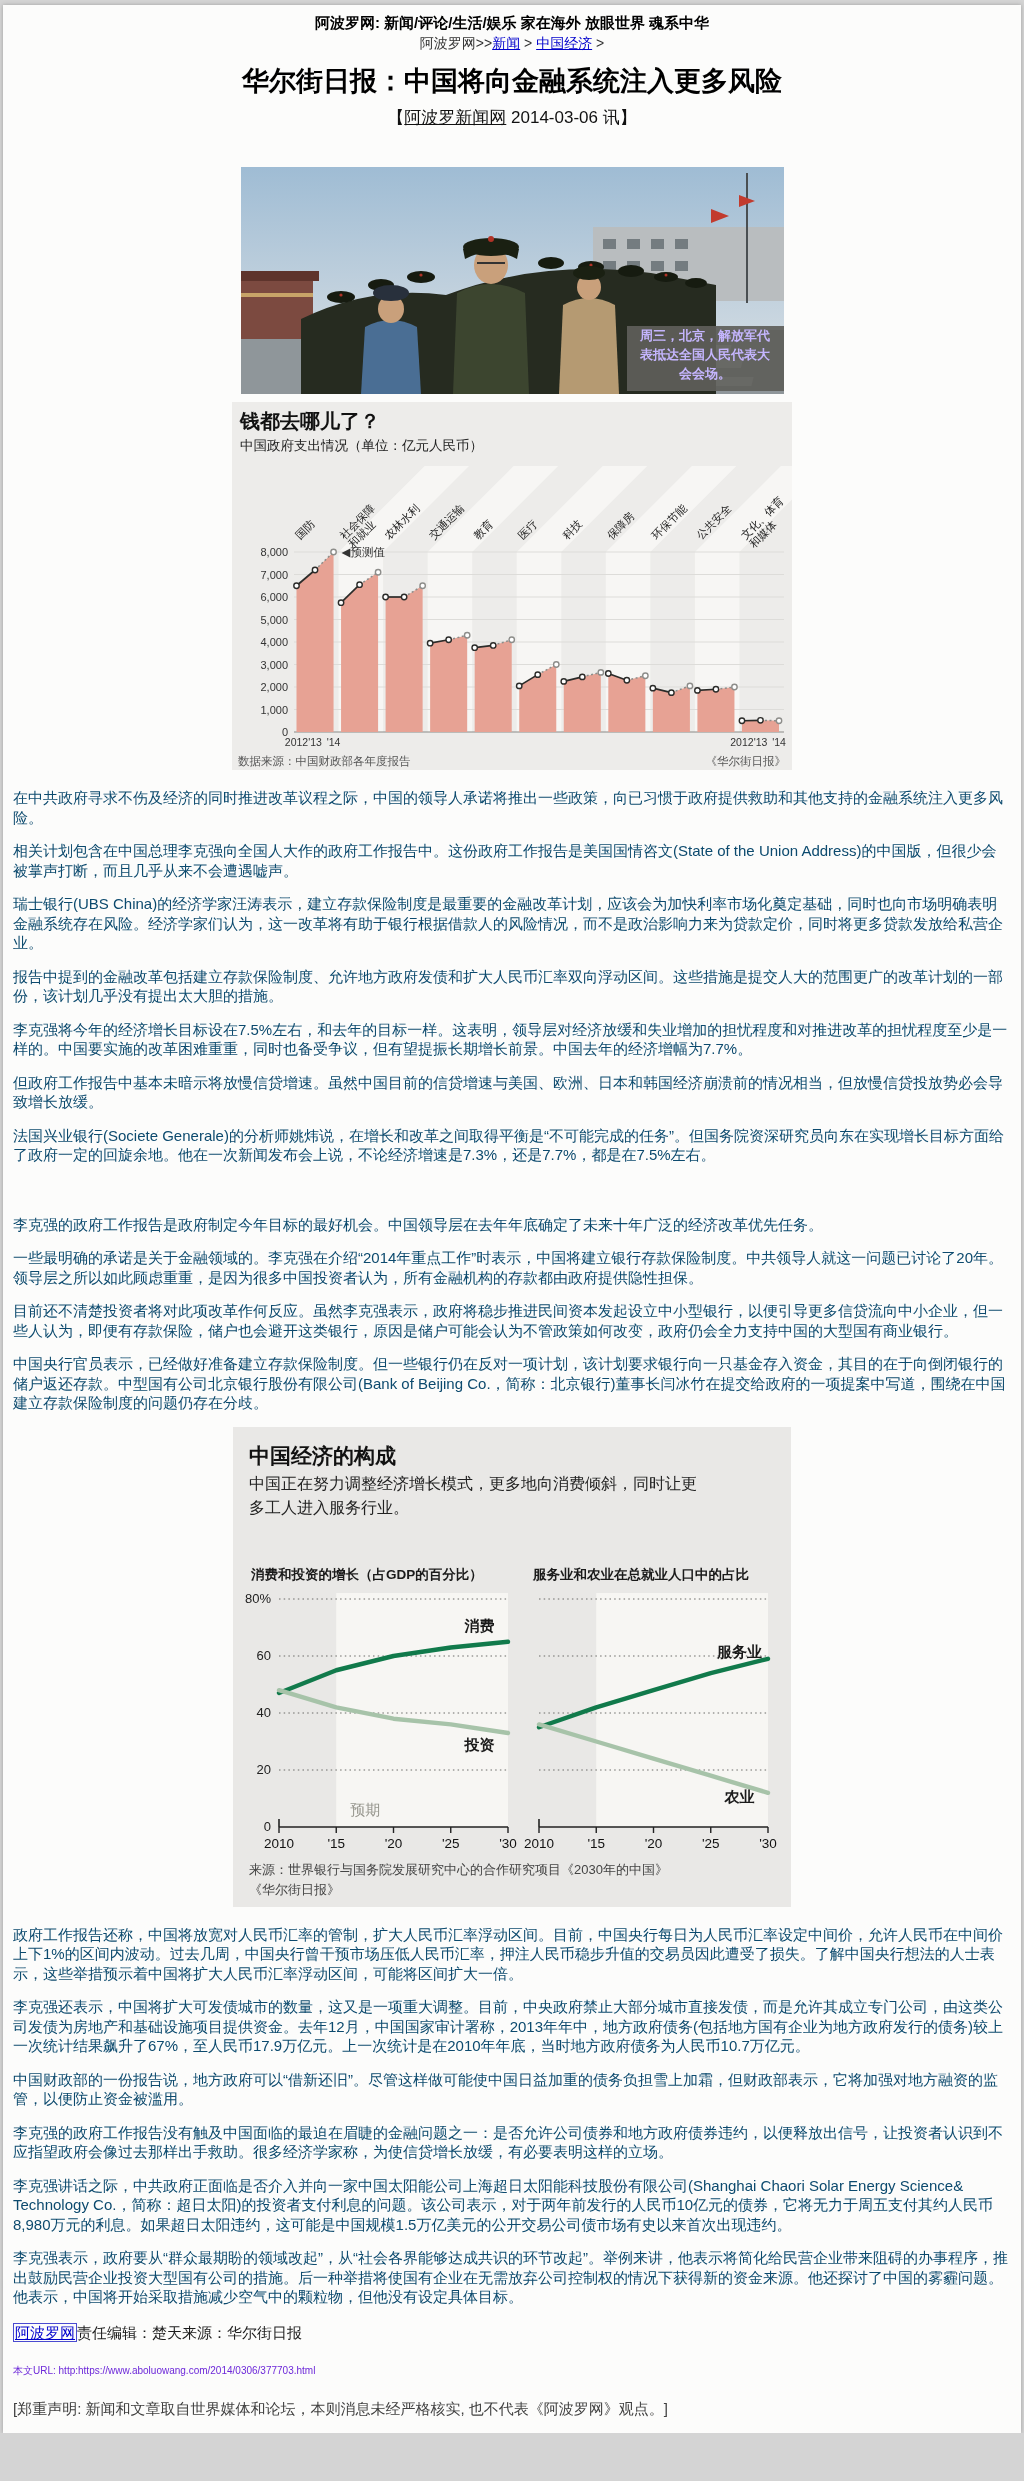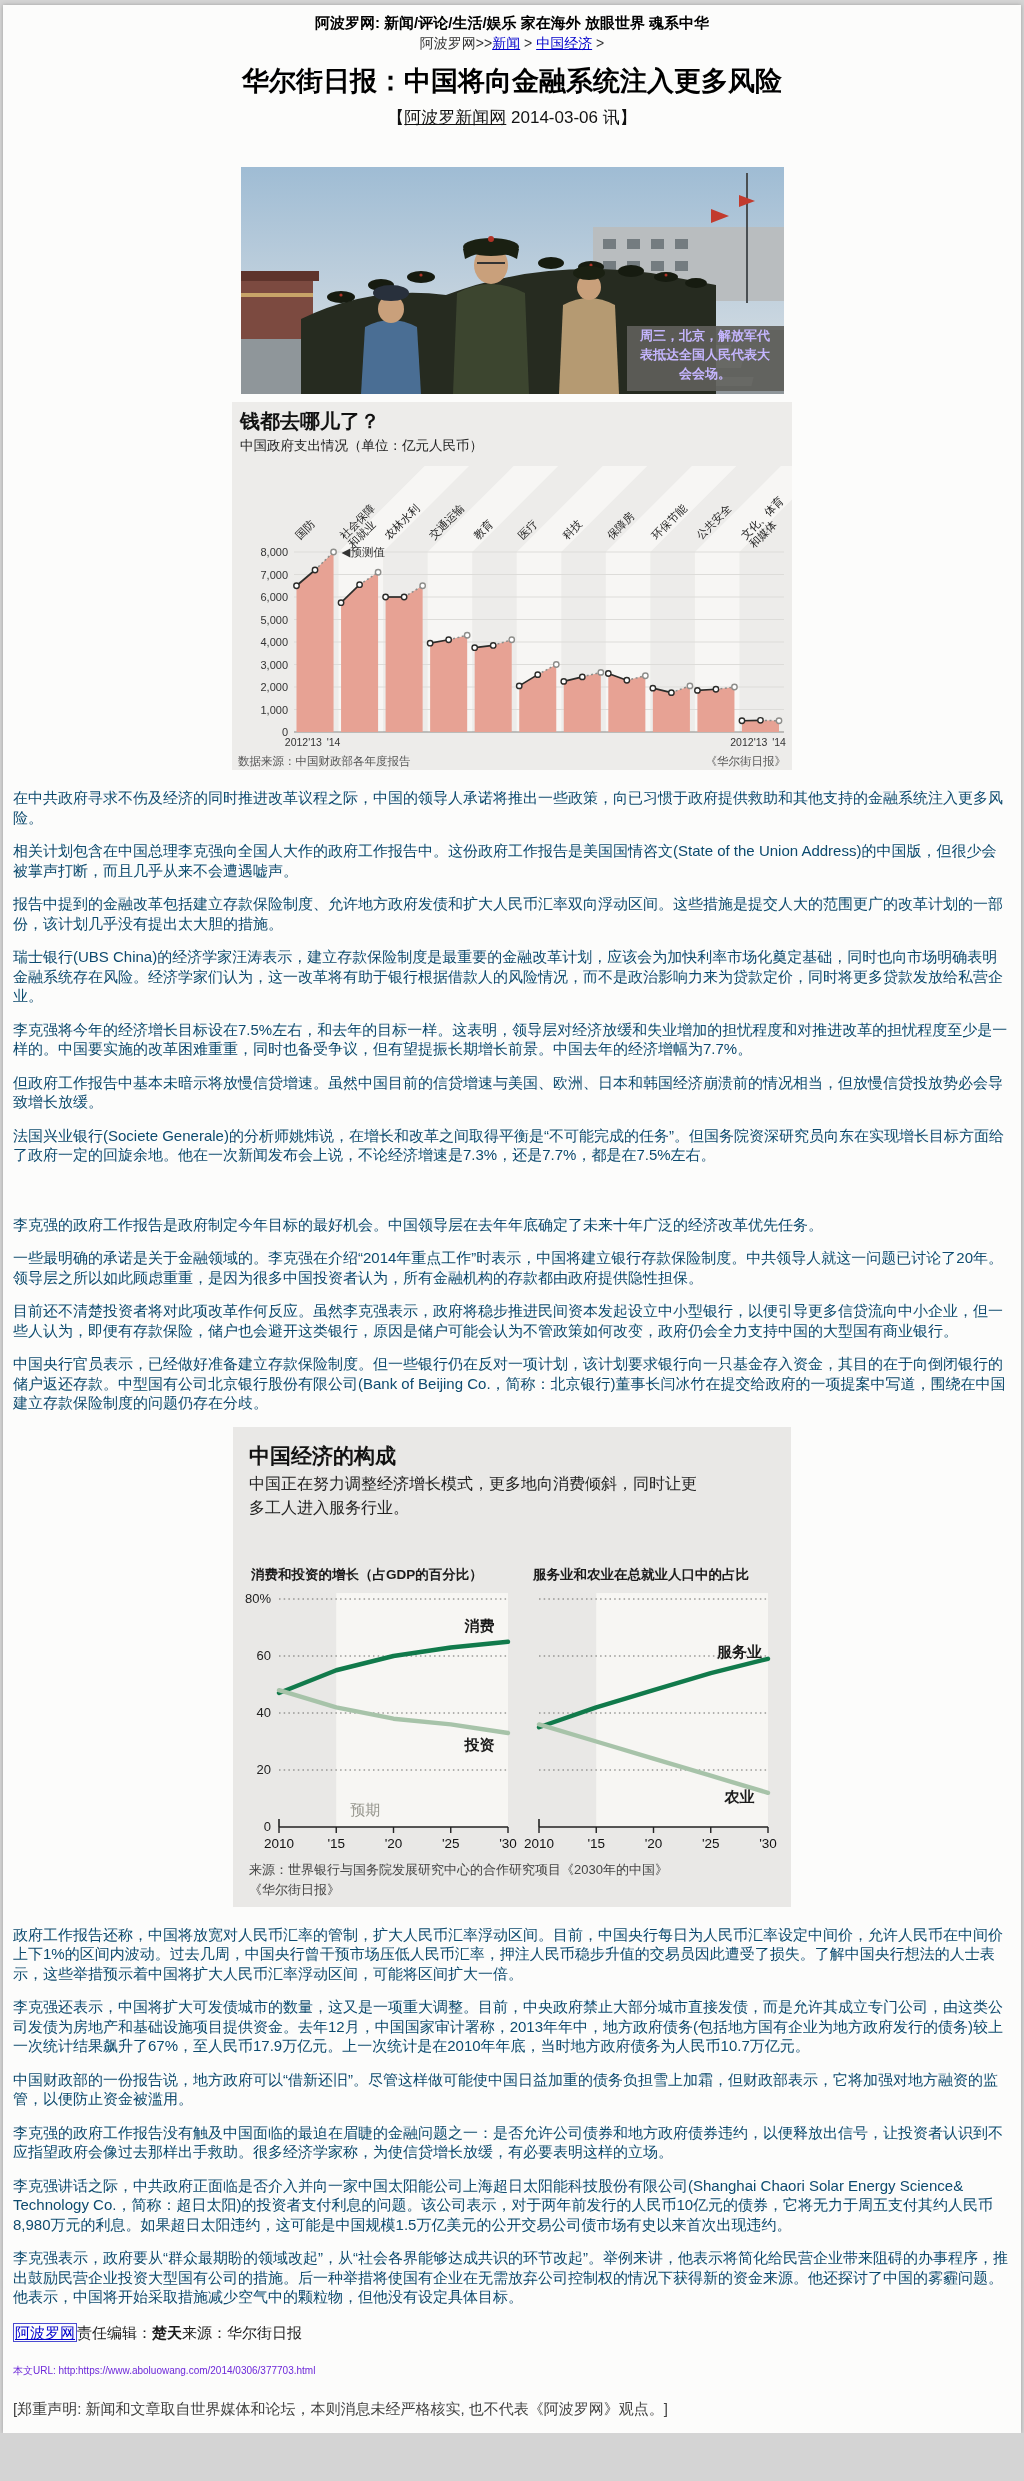--- a/index.html
+++ b/index.html
@@ -83,21 +83,21 @@
     font-size:15px;
     line-height:20px;
   }
   .footer-editor a{
     color:#0000cc;
     text-decoration:underline;
     border:1px solid #4a4ad0;
     padding:0 1px;
     cursor:pointer;
   }
-  .footer-editor b{font-weight:bold;}
+  .footer-editor b{font-weight:normal;}
   .footer-editor .source{}
   .footer-url{
     padding:0 10px;
     margin-top:18px;
     font-size:10px;
     line-height:20px;
     color:#6d28d9;
   }
   .footer-disclaimer{
     padding:0 10px;
@@ -307,22 +307,22 @@
         <text x="109.54545454545455" y="154" font-size="11.5px" fill="#333">◀预测值</text>
         <text x="8" y="26" font-size="20px" font-weight="bold" fill="#111">钱都去哪儿了？</text>
         <text x="8" y="48" font-size="13.5px" fill="#222">中国政府支出情况（单位：亿元人民币）</text>
         <text x="6" y="363" font-size="11.5px" fill="#555">数据来源：中国财政部各年度报告</text>
         <text x="554" y="363" font-size="11.5px" fill="#555" text-anchor="end">《华尔街日报》</text>
       </svg></div>
 
   <div class="article-body" id="paras-top">
       <p>在中共政府寻求不伤及经济的同时推进改革议程之际，中国的领导人承诺将推出一些政策，向已习惯于政府提供救助和其他支持的金融系统注入更多风险。</p>
       <p>相关计划包含在中国总理李克强向全国人大作的政府工作报告中。这份政府工作报告是美国国情咨文(State of the Union Address)的中国版，但很少会被掌声打断，而且几乎从来不会遭遇嘘声。</p>
+      <p>瑞士银行(UBS China)的经济学家汪涛表示，建立存款保险制度是最重要的金融改革计划，应该会为加快利率市场化奠定基础，同时也向市场明确表明金融系统存在风险。经济学家们认为，这一改革将有助于银行根据借款人的风险情况，而不是政治影响力来为贷款定价，同时将更多贷款发放给私营企业。</p>
       <p>报告中提到的金融改革包括建立存款保险制度、允许地方政府发债和扩大人民币汇率双向浮动区间。这些措施是提交人大的范围更广的改革计划的一部份，该计划几乎没有提出太大胆的措施。</p>
-      <p>瑞士银行(UBS China)的经济学家汪涛表示，建立存款保险制度是最重要的金融改革计划，应该会为加快利率市场化奠定基础，同时也向市场明确表明金融系统存在风险。经济学家们认为，这一改革将有助于银行根据借款人的风险情况，而不是政治影响力来为贷款定价，同时将更多贷款发放给私营企业。</p>
       <p>李克强将今年的经济增长目标设在7.5%左右，和去年的目标一样。这表明，领导层对经济放缓和失业增加的担忧程度和对推进改革的担忧程度至少是一样的。中国要实施的改革困难重重，同时也备受争议，但有望提振长期增长前景。中国去年的经济增幅为7.7%。</p>
       <p>但政府工作报告中基本未暗示将放慢信贷增速。虽然中国目前的信贷增速与美国、欧洲、日本和韩国经济崩溃前的情况相当，但放慢信贷投放势必会导致增长放缓。</p>
       <p>法国兴业银行(Societe Generale)的分析师姚炜说，在增长和改革之间取得平衡是“不可能完成的任务”。但国务院资深研究员向东在实现增长目标方面给了政府一定的回旋余地。他在一次新闻发布会上说，不论经济增速是7.3%，还是7.7%，都是在7.5%左右。</p>
     </div>
 
   <div class="section-gap"></div>
 
   <div class="article-body" id="paras-mid">
       <p>李克强的政府工作报告是政府制定今年目标的最好机会。中国领导层在去年年底确定了未来十年广泛的经济改革优先任务。</p>
       <p>一些最明确的承诺是关于金融领域的。李克强在介绍“2014年重点工作”时表示，中国将建立银行存款保险制度。中共领导人就这一问题已讨论了20年。领导层之所以如此顾虑重重，是因为很多中国投资者认为，所有金融机构的存款都由政府提供隐性担保。</p>

